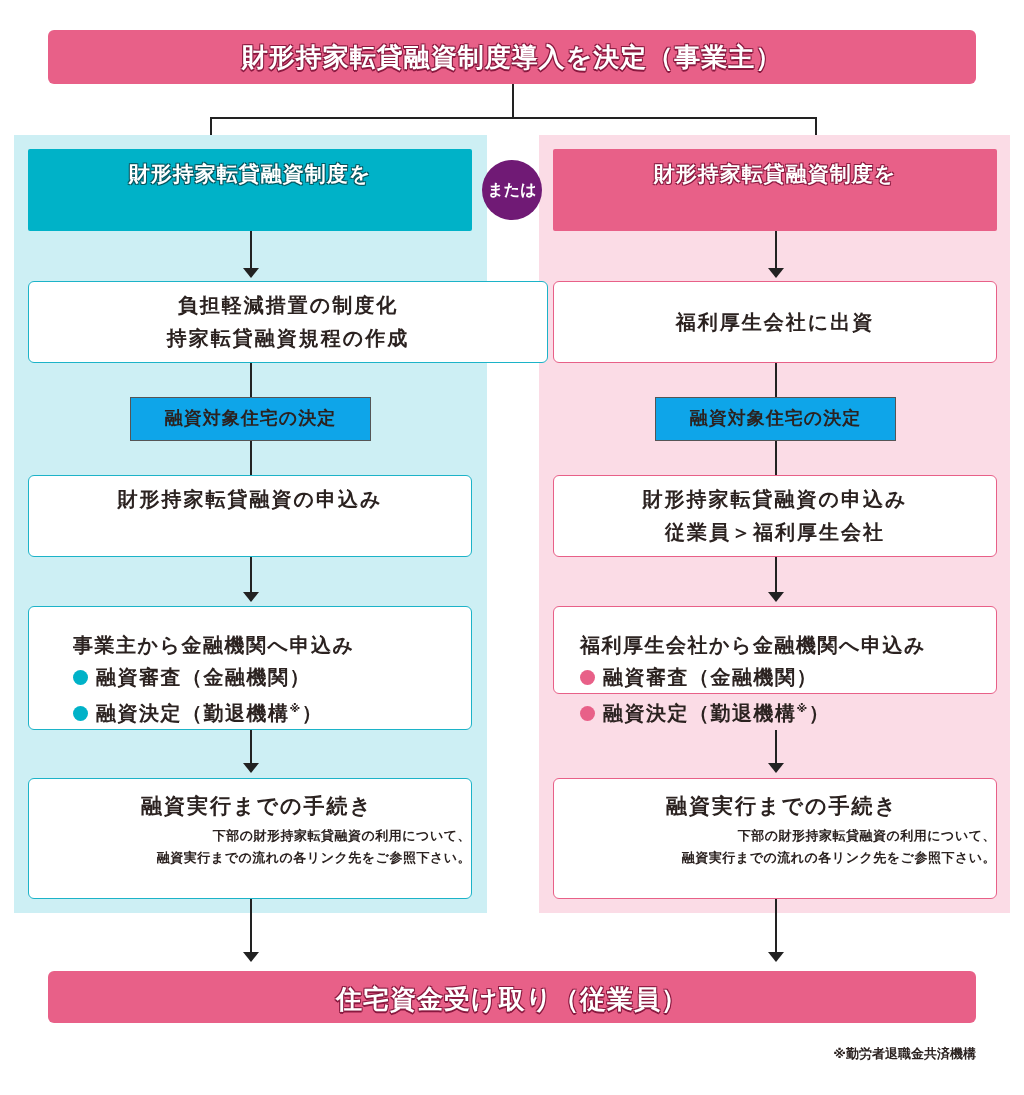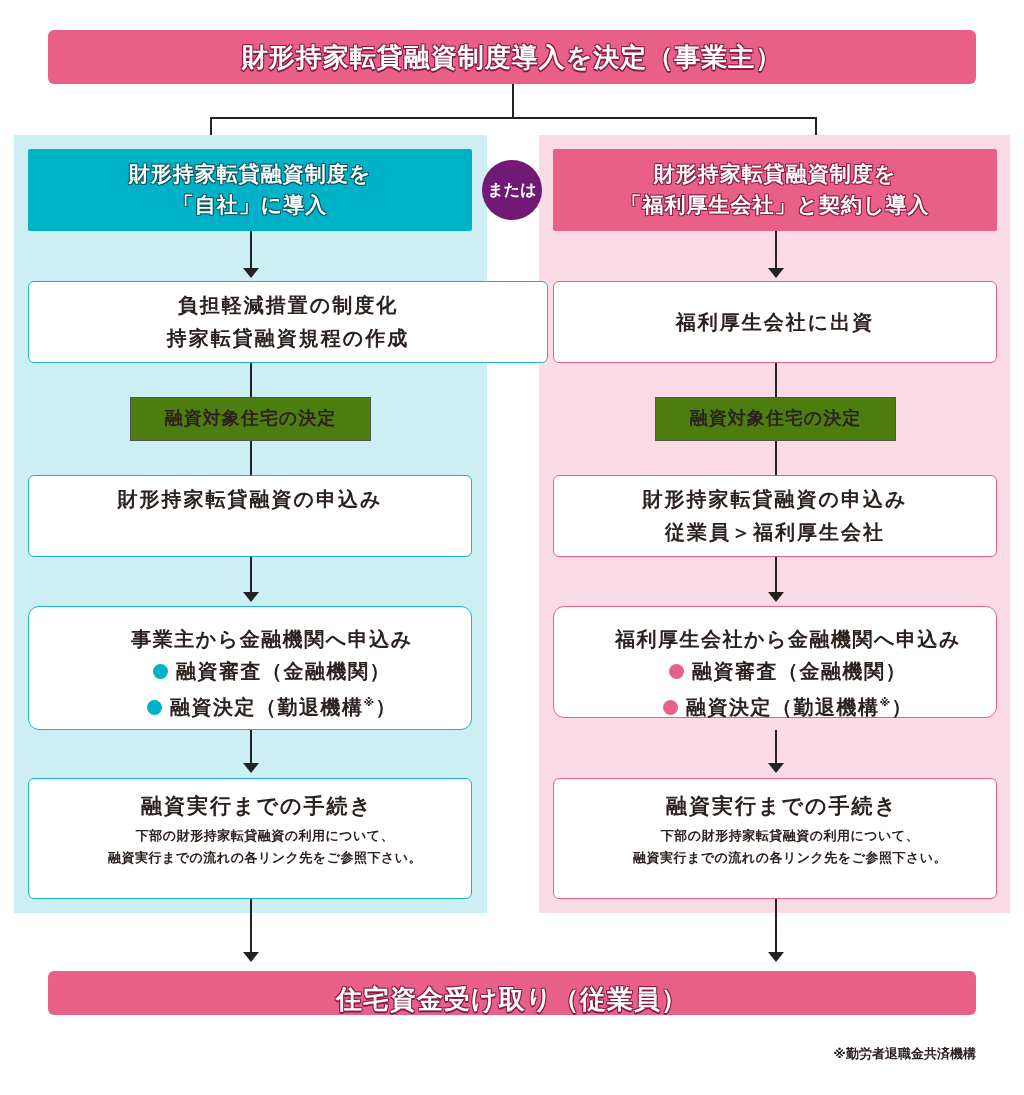--- a/index.html
+++ b/index.html
@@ -2,68 +2,66 @@
 <html><head>
 <meta charset="utf-8">
 <style>
   * { box-sizing: border-box; margin: 0; padding: 0; }
   body { width: 1024px; height: 1095px; background: #ffffff; position: relative; overflow: hidden;
          font-family: "DejaVu Sans", "Liberation Sans", sans-serif; color: #2b2220; }
   .abs { position: absolute; }
   .banner { background: #e86088; border-radius: 6px; color: #fff; text-align: center; font-weight: bold;
             text-shadow: -1px -1px 0 #8a1a40, 1px -1px 0 #8a1a40, -1px 1px 0 #8a1a40, 1px 1px 0 #8a1a40, 0 2px 0 #8a1a40; }
   .top-banner { left: 48px; top: 30px; width: 928px; height: 54px; line-height: 54px; font-size: 26px; letter-spacing: 1px; }
-  .bottom-banner { left: 48px; top: 971px; width: 928px; height: 44px; line-height: 56px; font-size: 26px; letter-spacing: 1px; }
+  .bottom-banner { left: 48px; top: 971px; width: 928px; height: 52px; line-height: 56px; font-size: 26px; letter-spacing: 1px; }
   .vline { position: absolute; width: 1.5px; background: #222; }
   .hline { position: absolute; height: 1.5px; background: #222; }
   .arrow { position: absolute; width: 0; height: 0; border-left: 8px solid transparent; border-right: 8px solid transparent; border-top: 10px solid #222; }
   .panel { top: 135px; height: 778px; }
   .panel-left { left: 14px; width: 473px; background: #cdeff4; }
   .panel-right { left: 539px; width: 471px; background: #fbdce6; }
   .head-box { border-radius: 2px; color: #fff; font-weight: bold; text-align: center; font-size: 21px; line-height: 31px;
               padding-top: 10px; letter-spacing: 1px; }
   .head-left { left: 28px; top: 149px; width: 444px; height: 82px; background: #00b2c8;
                text-shadow: -1px -1px 0 #05555f, 1px -1px 0 #05555f, -1px 1px 0 #05555f, 1px 1px 0 #05555f; }
   .head-right { left: 553px; top: 149px; width: 444px; height: 82px; background: #e86088;
                 text-shadow: -1px -1px 0 #8a1a40, 1px -1px 0 #8a1a40, -1px 1px 0 #8a1a40, 1px 1px 0 #8a1a40; }
   .or-circle { left: 482px; top: 160px; width: 60px; height: 60px; border-radius: 50%; background: #701a75; color: #fff;
                font-size: 16px; font-weight: bold; text-align: center; line-height: 60px; }
   .step { background: #fff; border-radius: 6px; text-align: center; font-size: 20px; line-height: 33px; letter-spacing: 2px; }
   .step-left { border: 1.5px solid #1cb3c8; }
   .step-right { border: 1.5px solid #e86088; }
-  .sq { background: #4d7c0f; border: 1.5px solid #555; text-align: center; font-size: 18px; line-height: 40px; font-weight: bold; letter-spacing: 1px; }
-  .list-box { text-align: center; padding-left: 44px; padding-top: 16px; font-size: 20px; line-height: 32px; font-weight: bold; letter-spacing: 1.5px; border-radius: 11px; }
+  .sq { background: #0ea5e9; border: 1.5px solid #555; text-align: center; font-size: 18px; line-height: 40px; font-weight: bold; letter-spacing: 1px; }
+  .list-box { text-align: left; padding-left: 44px; padding-top: 22px; font-size: 20px; line-height: 32px; font-weight: bold; letter-spacing: 1.5px; }
   .dot { display: inline-block; width: 15px; height: 15px; border-radius: 50%; margin-right: 8px; vertical-align: -1px; }
   .dot-teal { background: #00b2c8; }
   .dot-pink { background: #e86088; }
   .sup { font-size: 11px; vertical-align: 8px; }
   .proc-title { font-size: 21px; font-weight: bold; line-height: 30px; letter-spacing: 2px; margin-top: 12px; padding-left: 14px; }
-  .proc-desc { font-size: 13px; font-weight: bold; line-height: 22px; text-align: center; padding-left: 30px; margin-top: 4px; letter-spacing: 0.5px; }
+  .proc-desc { font-size: 13px; font-weight: bold; line-height: 22px; text-align: right; padding-left: 30px; margin-top: 4px; letter-spacing: 0.5px; }
   .footnote { right: 48px; top: 1045px; font-size: 13px; font-weight: bold; }
 </style>
 </head>
 <body>
 
 <div class="abs banner top-banner">財形持家転貸融資制度導入を決定（事業主）</div>
 
 <div class="vline" style="left:512px; top:84px; height:34px;"></div>
 <div class="hline" style="left:210px; top:117px; width:606px;"></div>
 <div class="vline" style="left:210px; top:117px; height:32px;"></div>
 <div class="vline" style="left:815px; top:117px; height:32px;"></div>
 
 <div class="abs panel panel-left"></div>
 <div class="abs panel panel-right"></div>
 
 <div class="abs head-box head-left">
   <div>財形持家転貸融資制度を</div>
-  <div>「自社」に導入</div>
 </div>
 <div class="abs head-box head-right">
   <div>財形持家転貸融資制度を</div>
-  <div>「福利厚生会社」と契約し導入</div>
 </div>
 
 <div class="abs or-circle">または</div>
 
 <div class="vline" style="left:250px; top:231px; height:40px;"></div>
 <div class="arrow" style="left:243px; top:268px;"></div>
 
 <div class="abs step step-left" style="left:28px; top:281px; width:520px; height:82px; padding-top:7px; font-weight:bold;">
   <div>負担軽減措置の制度化</div>
   <div>持家転貸融資規程の作成</div>
@@ -110,21 +108,21 @@
 <div class="vline" style="left:775px; top:441px; height:34px;"></div>
 
 <div class="abs step step-right" style="left:553px; top:475px; width:444px; height:82px; padding-top:7px; font-weight:bold;">
   <div>財形持家転貸融資の申込み</div>
   <div>従業員＞福利厚生会社</div>
 </div>
 
 <div class="vline" style="left:775px; top:557px; height:38px;"></div>
 <div class="arrow" style="left:768px; top:592px;"></div>
 
-<div class="abs step step-right list-box" style="left:553px; top:606px; width:444px; height:112px; padding-left:26px;">
+<div class="abs step step-right list-box" style="left:553px; top:606px; width:444px; height:88px; padding-left:26px;">
   <div>福利厚生会社から金融機関へ申込み</div>
   <div><span class="dot dot-pink"></span><span>融資審査（金融機関）</span></div>
   <div><span class="dot dot-pink"></span><span>融資決定（勤退機構</span><span class="sup">※</span><span>）</span></div>
 </div>
 
 <div class="vline" style="left:775px; top:730px; height:36px;"></div>
 <div class="arrow" style="left:768px; top:763px;"></div>
 
 <div class="abs step step-right" style="left:553px; top:778px; width:444px; height:121px;">
   <div class="proc-title">融資実行までの手続き</div>

